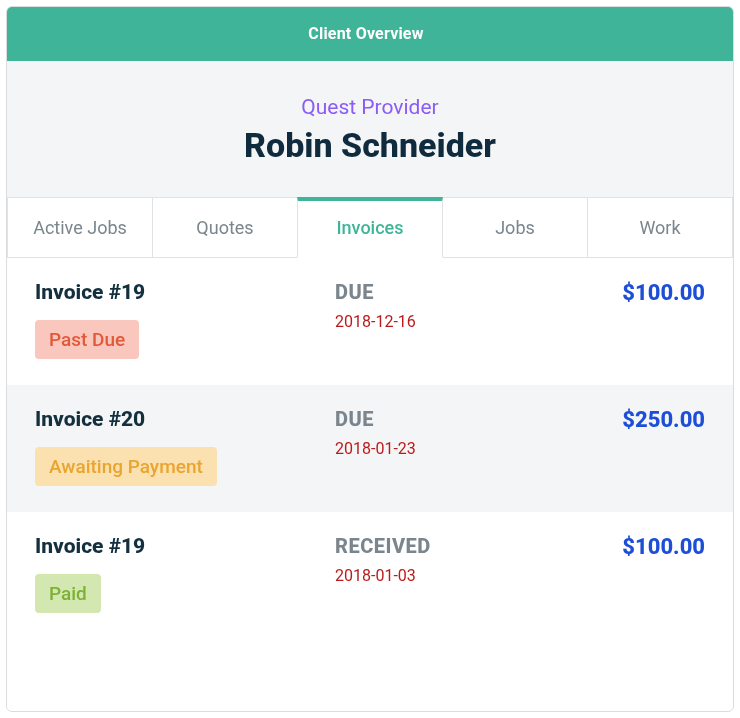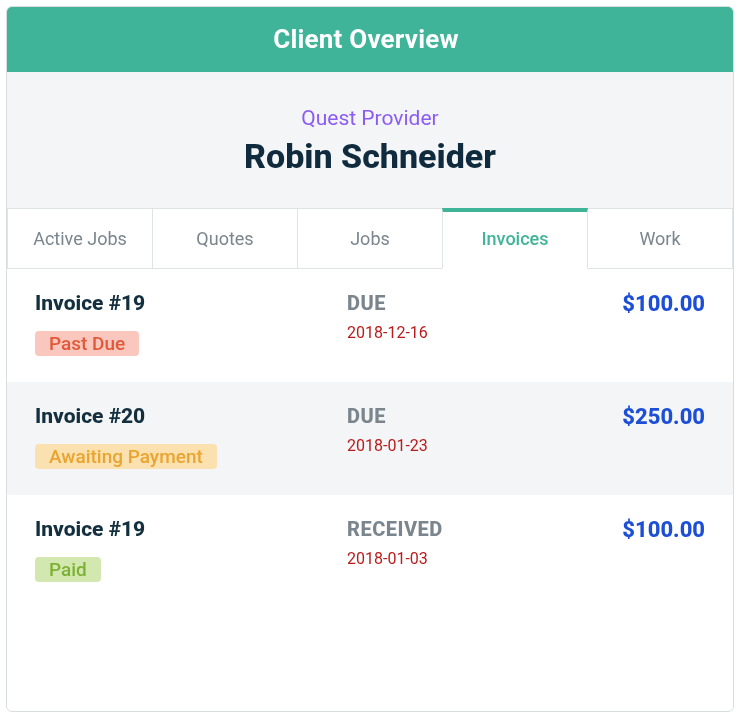--- a/index.html
+++ b/index.html
@@ -17,21 +17,21 @@
     overflow: hidden;
     background: #f4f5f6;
     display: flex;
     flex-direction: column;
   }
   .header-bar {
     background: #3fb498;
     color: #ffffff;
     text-align: center;
     font-weight: 700;
-    font-size: 26px;
+    font-size: 16px;
     padding: 17px 8px 18px 0;
     letter-spacing: 0.2px;
   }
   .client-head {
     text-align: center;
     padding: 34px 0 32px 0;
   }
   .client-company {
     color: #8b5cf6;
     font-size: 21px;
@@ -72,31 +72,31 @@
     flex: 1;
     background: #ffffff;
   }
   .row {
     display: flex;
     padding: 22px 28px 26px 28px;
     justify-content: center;
   }
   .row.alt { background: #f4f5f6; }
   .col-left { flex: 0 0 300px; }
-  .col-mid  { flex: 1; margin-left: 12px; }
+  .col-mid  { flex: 1; }
   .col-right{ flex: 0 0 140px; text-align: right; }
   .inv-title {
     color: #14303f;
     font-weight: 800;
     font-size: 21px;
     margin-bottom: 16px;
   }
   .badge {
     display: inline-block;
-    padding: 1px 14px;
+    padding: 8px 14px;
     border-radius: 4px;
     font-size: 19px;
     font-weight: 500;
   }
   .badge.past-due { background: #f9c7bd; color: #e2593a; }
   .badge.awaiting { background: #fbe0b0; color: #e9a52f; }
   .badge.paid     { background: #d3e8b0; color: #7db135; }
   .status-label {
     color: #7a858d;
     font-weight: 800;
@@ -124,22 +124,22 @@
   </div>
 
   <div class="client-head">
     <div class="client-company">Quest Provider</div>
     <div class="client-name">Robin Schneider</div>
   </div>
 
   <div class="tabs">
     <div class="tab"><span>Active Jobs</span></div>
     <div class="tab"><span>Quotes</span></div>
+    <div class="tab active"><span>Invoices</span></div>
     <div class="tab"><span>Jobs</span></div>
-    <div class="tab active"><span>Invoices</span></div>
     <div class="tab"><span>Work</span></div>
   </div>
 
   <div class="list">
 
     <div class="row">
       <div class="col-left">
         <div class="inv-title">Invoice #19</div>
         <span class="badge past-due">Past Due</span>
       </div>

